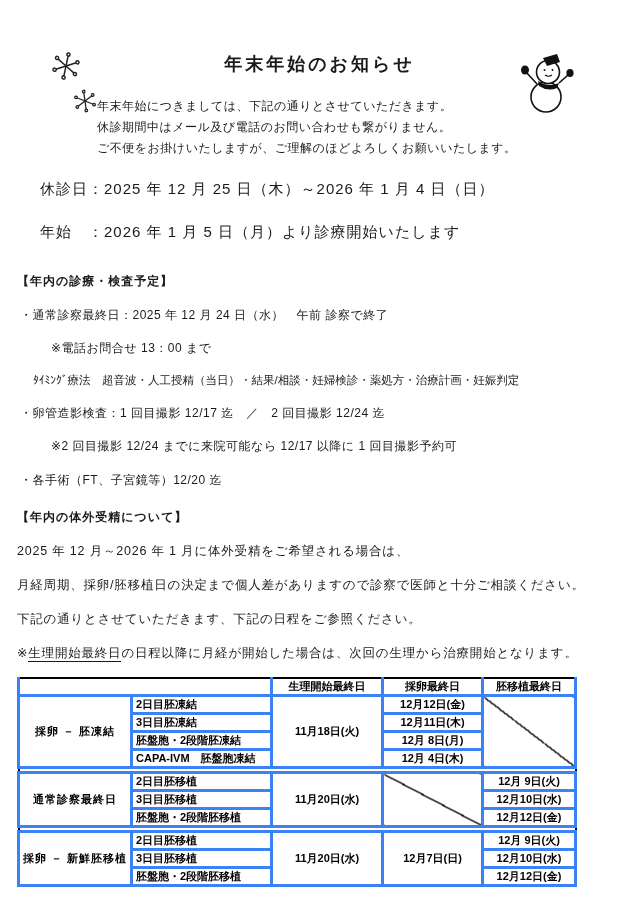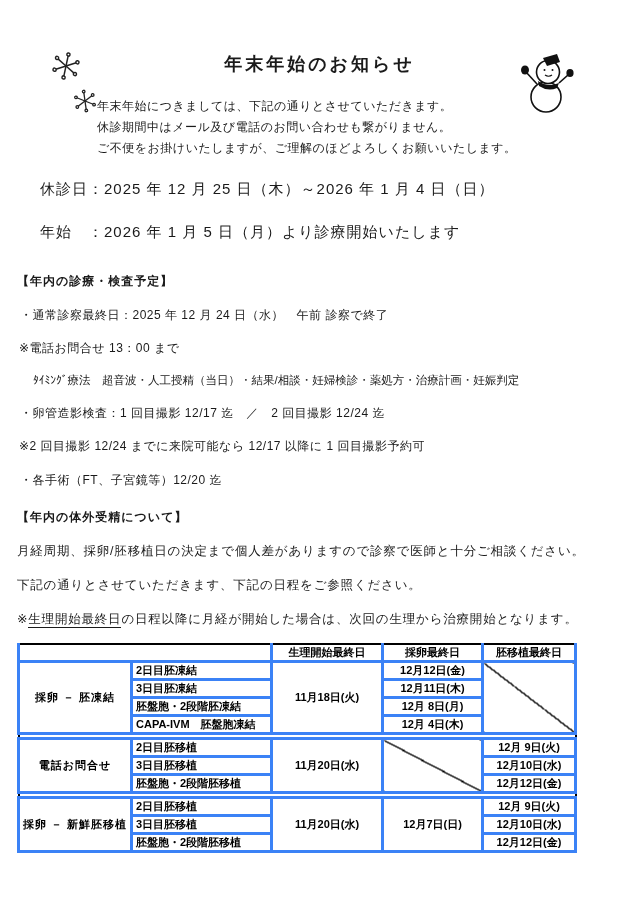--- a/index.html
+++ b/index.html
@@ -25,21 +25,21 @@
   .intro { margin:20px 0 0 80px; font-size:12px; line-height:21px; letter-spacing:0.5px; }
 
   .closure-line { margin:21px 0 0 23px; font-size:15px; letter-spacing:1px; }
   .closure-line.second { margin-top:24px; }
 
   .sec-heading { margin-top:31px; font-size:12px; font-weight:bold; letter-spacing:1px; }
   .sec-heading.ivf { margin-top:20px; }
 
   .sched-line { font-size:12px; letter-spacing:0.5px; }
   .sched-line.bullet { margin:17px 0 0 3px; }
-  .sched-line.note   { margin:16px 0 0 2px; }
+  .sched-line.note   { margin:16px 0 0 34px; }
   .sched-line.sub    { margin:16px 0 0 16px; font-size:11.5px; letter-spacing:0; }
 
   .ivf-p { margin-top:17px; font-size:12.5px; letter-spacing:0.8px; }
   .ivf-p .u { border-bottom:1px solid #1a1a1a; padding-bottom:1px; }
 
   
   table.sched {
     margin-top:15px; border-collapse:collapse; table-layout:fixed;
     width:557px; border:2px solid #000;
     font-size:11px; font-weight:bold; color:#000;
@@ -136,20 +136,21 @@
 
   <div class="sec-heading">【年内の診療・検査予定】</div>
   <div class="sched-line bullet">・通常診察最終日：2025 年 12 月 24 日（水）　午前 診察で終了</div>
   <div class="sched-line note">※電話お問合せ 13：00 まで</div>
   <div class="sched-line sub">ﾀｲﾐﾝｸﾞ療法　超音波・人工授精（当日）・結果/相談・妊婦検診・薬処方・治療計画・妊娠判定</div>
   <div class="sched-line bullet">・卵管造影検査：1 回目撮影 12/17 迄　／　2 回目撮影 12/24 迄</div>
   <div class="sched-line note">※2 回目撮影 12/24 までに来院可能なら 12/17 以降に 1 回目撮影予約可</div>
   <div class="sched-line bullet">・各手術（FT、子宮鏡等）12/20 迄</div>
 
   <div class="sec-heading ivf">【年内の体外受精について】</div>
+  <div class="ivf-p">2025 年 12 月～2026 年 1 月に体外受精をご希望される場合は、</div>
   <div class="ivf-p">月経周期、採卵/胚移植日の決定まで個人差がありますので診察で医師と十分ご相談ください。</div>
   <div class="ivf-p">下記の通りとさせていただきます、下記の日程をご参照ください。</div>
   <div class="ivf-p"><span>※</span><span class="u">生理開始最終日</span><span>の日程以降に月経が開始した場合は、次回の生理から治療開始となります。</span></div>
 
   <table class="sched">
     <colgroup>
       <col style="width:113px">
         <col style="width:140px">
         <col style="width:111px">
       <col style="width:100px">
@@ -180,21 +181,21 @@
     </tr>
     <tr>
       <td class="c-row">CAPA-IVM　胚盤胞凍結</td>
       <td class="c-date">12月 4日(木)</td>
     </tr>
     <tr class="spacer">
           <td colspan="5"></td>
         </tr>
 
     <tr>
-      <td class="c-group" rowspan="3">電話お問合せ</td>
+      <td class="c-group" rowspan="3">通常診察最終日</td>
       <td class="c-row">2日目胚移植</td>
       <td class="c-date" rowspan="3">11月20日(水)</td>
       <td class="diag" rowspan="3"></td>
       <td class="c-date">12月 9日(火)</td>
     </tr>
     <tr>
       <td class="c-row">3日目胚移植</td>
       <td class="c-date">12月10日(水)</td>
     </tr>
     <tr>

